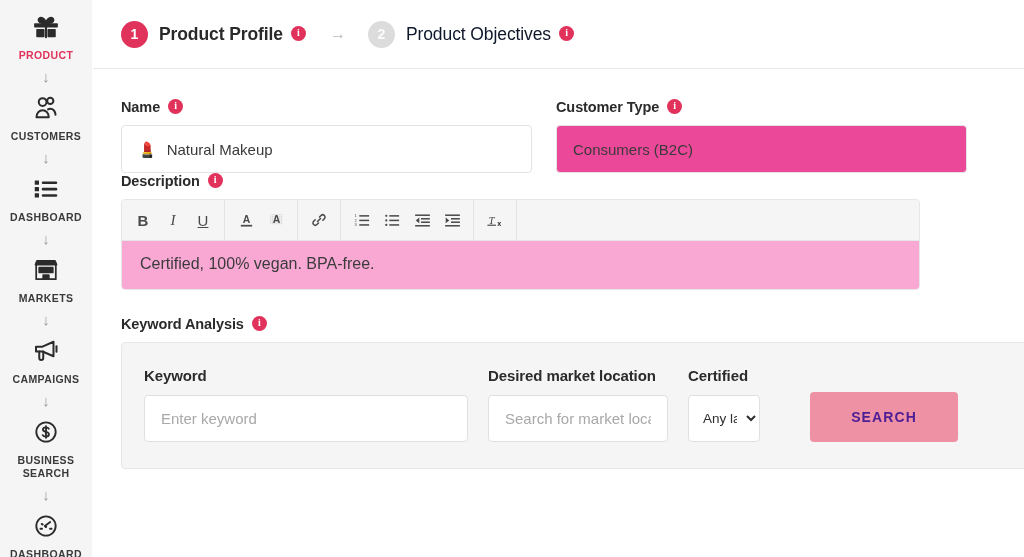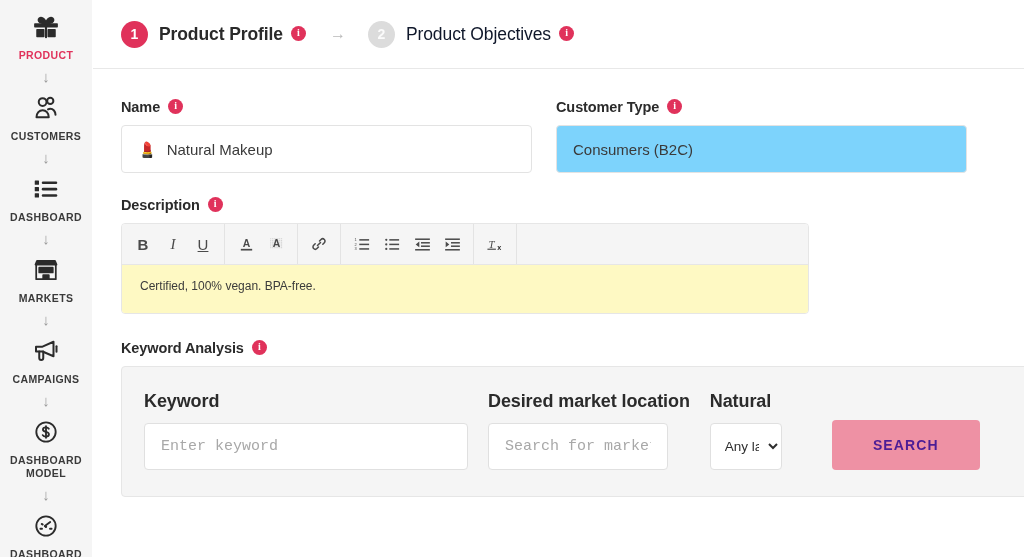--- a/index.html
+++ b/index.html
@@ -176,25 +176,25 @@
     height: 48px;
     border: 1px solid #e3e3e3;
     border-radius: 4px;
     background: #ffffff;
     display: flex;
     align-items: center;
     padding: 0 16px;
     font-size: 15px;
     color: #3a3a3a;
   }
-  .text-input.readonly { background: #7dd3fc; }
+  .text-input.readonly { background: #ec4899; }
   .emoji { margin-right: 10px; font-size: 15px; line-height: 1; }
 
   
-  .editor-block { margin-top: 24px; width: 688px; }
+  .editor-block { width: 799px; }
   .editor-wrap {
     border: 1px solid #e6e6e6;
     border-radius: 4px;
     overflow: hidden;
     background: #fff;
   }
   .editor-toolbar {
     display: flex;
     align-items: stretch;
     height: 41px;
@@ -213,55 +213,55 @@
     display: flex; align-items: center; justify-content: center;
     cursor: pointer;
     color: #4a4a4a;
     font-size: 14px;
     margin: 0 1px;
   }
   .tb-btn svg { display: block; }
   .editor-area {
     min-height: 48px;
     padding: 14px 18px;
-    font-size: 12px;
+    font-size: 16px;
     color: #3b3b3b;
-    background: #fef9c3;
+    background: #f9a8d4;
   }
 
   
   .kw-block { margin-top: 26px; width: 1008px; }
   .kw-panel {
     margin-top: 10px;
     background: #f5f5f5;
     border: 1px solid #e6e6e6;
     border-radius: 4px;
     padding: 24px 22px 26px 22px;
     display: flex;
     align-items: flex-end;
     gap: 20px;
   }
   .kw-field { display: flex; flex-direction: column; }
   .kw-label {
-    font-size: 18px;
+    font-size: 15px;
     font-weight: 700;
     color: #2b2b2b;
     margin-bottom: 11px;
     letter-spacing: -0.1px;
     white-space: nowrap;
   }
   .kw-input {
     height: 47px;
     border: 1px solid #e0e0e0;
     border-radius: 4px;
     background: #ffffff;
     padding: 0 16px;
     font-size: 15px;
     color: #000000;
-    font-family: Liberation Mono, monospace;
+    font-family: Liberation Sans, sans-serif;
     outline: none;
   }
   .kw-input::placeholder { color: #a8a8a8; }
   .kw-keyword { width: 324px; }
   .kw-location { width: 180px; }
 
   .kw-select {
     height: 47px;
     width: 72px;
     border: 1px solid #e0e0e0;
@@ -366,21 +366,21 @@
     <span class="nav-arrow">↓</span>
 
     <div class="nav-item">
       <span class="nav-icon">
         <svg width="28" height="28" viewBox="0 0 24 24" fill="none" stroke="currentColor" stroke-width="1.6" stroke-linecap="round">
           <circle cx="12" cy="12" r="8.3"></circle>
           <path d="M12 7v10"></path>
           <path d="M14.4 9.2c-.5-.8-1.4-1.2-2.5-1.2-1.5 0-2.5.8-2.5 1.95 0 1.2 1 1.7 2.5 2 1.6.35 2.6.85 2.6 2.05 0 1.2-1.1 2-2.6 2-1.2 0-2.2-.45-2.7-1.3"></path>
         </svg>
       </span>
-      <span class="nav-label">DASHBOARD MODEL</span>
+      <span class="nav-label">BUSINESS SEARCH</span>
     </div>
     <span class="nav-arrow">↓</span>
 
     <div class="nav-item">
       <span class="nav-icon">
         <svg width="28" height="28" viewBox="0 0 24 24" fill="none" stroke="currentColor" stroke-width="1.6" stroke-linecap="round">
           <circle cx="12" cy="12" r="8.3"></circle>
           <path d="M15.6 8.6 11 12.1"></path>
           <circle cx="11.9" cy="12.6" r="1.1" fill="currentColor" stroke="none"></circle>
           <path d="M7.2 14.4h1.4M15.4 14.4h1.4M8.3 10.2l.9.6"></path>
@@ -552,21 +552,21 @@
             <span class="kw-label">Keyword</span>
             <input class="kw-input kw-keyword" type="text" placeholder="Enter keyword" style="">
           </div>
 
           <div class="kw-field">
             <span class="kw-label">Desired market location</span>
             <input class="kw-input kw-location" type="text" placeholder="Search for market location" style="">
           </div>
 
           <div class="kw-field">
-            <span class="kw-label">Natural</span>
+            <span class="kw-label">Certified</span>
             <select class="kw-select"><option>Any language</option><option>English</option><option>Spanish</option><option>French</option><option>German</option></select>
           </div>
 
           <button class="search-btn">SEARCH</button>
 
         </div>
       </div>
 
     </div>
   </div>

